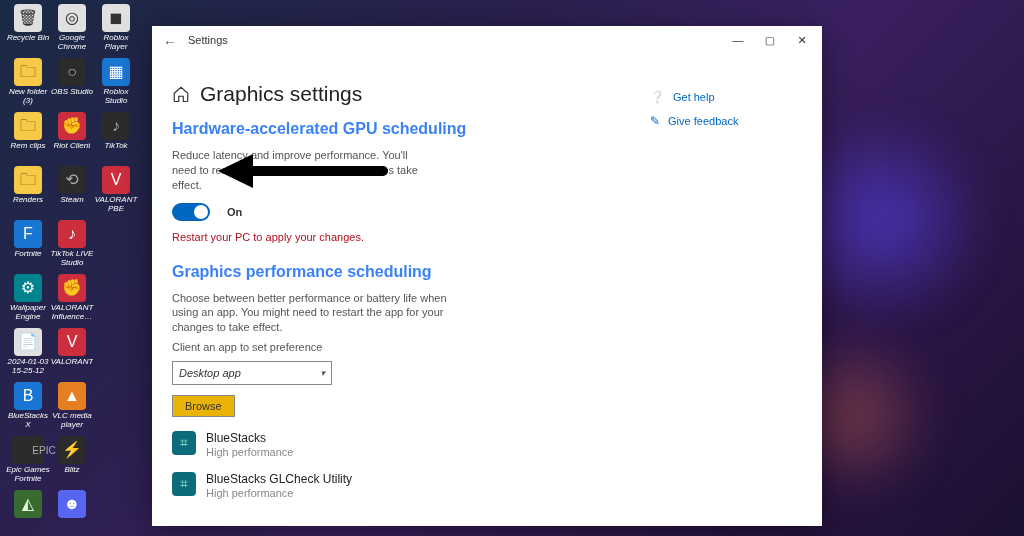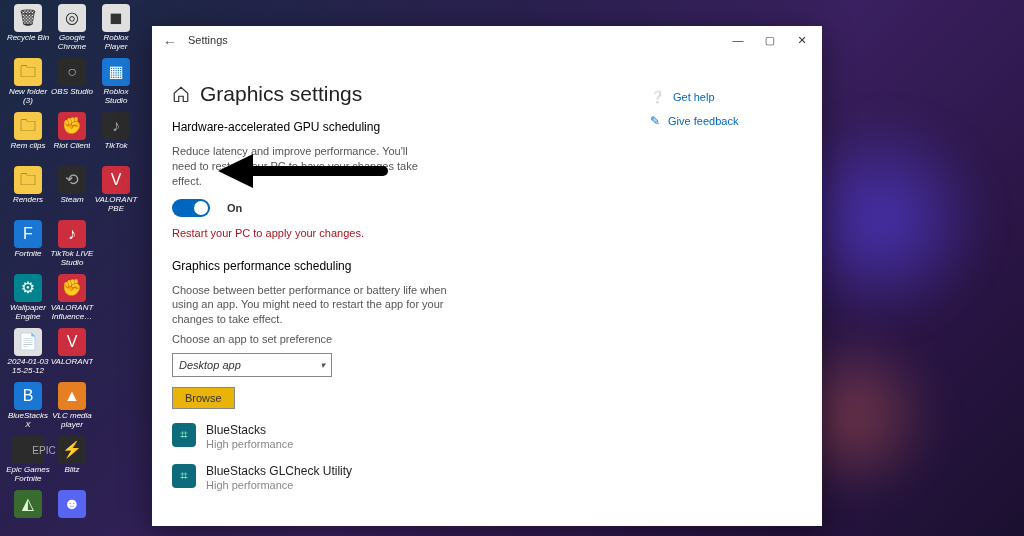--- a/index.html
+++ b/index.html
@@ -41,21 +41,21 @@
   .winbtn { width:32px; height:22px; display:flex; align-items:center; justify-content:center; font-size:11px; color:#333; }
 
   .content { padding: 8px 20px 0 20px; display:flex; }
   .main { flex:1; max-width:470px;margin-top:20px; }
   .side { width:170px; padding-top:28px; padding-left:18px; }
 
   .header-row { display:flex; align-items:center; gap:10px; margin-bottom:14px; }
   .home-ic { width:18px; height:18px; color:#333; }
   .page-title { font-size:21px; font-weight:500; color:#222; }
 
-  h2 { font-size:12px; font-weight:400; color:#000000; margin-top:6px; margin-bottom:10px; }
+  h2 { font-size:16px; font-weight:700; color:#3b82f6; margin-top:6px; margin-bottom:10px; }
   .desc { font-size:11px; color:#555; line-height:1.35; max-width:250px; }
 
   .toggle-row { display:flex; align-items:center; gap:17px; margin-top:10px;font-weight:bold; }
   .toggle { width:38px; height:18px; background:#0067c0; border-radius:18px; position:relative; }
   .toggle::after { content:""; position:absolute; right:2px; top:2px; width:14px; height:14px; background:#fff; border-radius:50%; }
   .toggle-label { font-size:11px; color:#333; }
 
   .restart-msg { font-size:11px; color:#ad1220; margin-top:10px; }
 
   .select { margin-top:8px; width:160px; height:24px; border:1px solid #888; display:flex; align-items:center; justify-content:space-between; padding:0 6px; font-size:11px; color:#333; background:#fff;font-style:italic;}
@@ -210,21 +210,21 @@
       <div class="toggle-row">
         <div class="toggle"></div>
         <div class="toggle-label">On</div>
       </div>
 
       <div class="restart-msg">Restart your PC to apply your changes.</div>
 
       <h2 style="margin-top:20px">Graphics performance scheduling</h2>
       <div class="desc" style="max-width:300px">Choose between better performance or battery life when using an app. You might need to restart the app for your changes to take effect.</div>
 
-      <div class="label-small">Choose an app to set preference</div>
+      <div class="label-small">Client an app to set preference</div>
       <div class="select">
         <span>Desktop app</span>
         <span class="caret">▾</span>
       </div>
 
       <div class="browse-btn">Browse</div>
 
       <div id="apps">
           <div class="app-item">
             <div class="app-icon">⌗</div>

